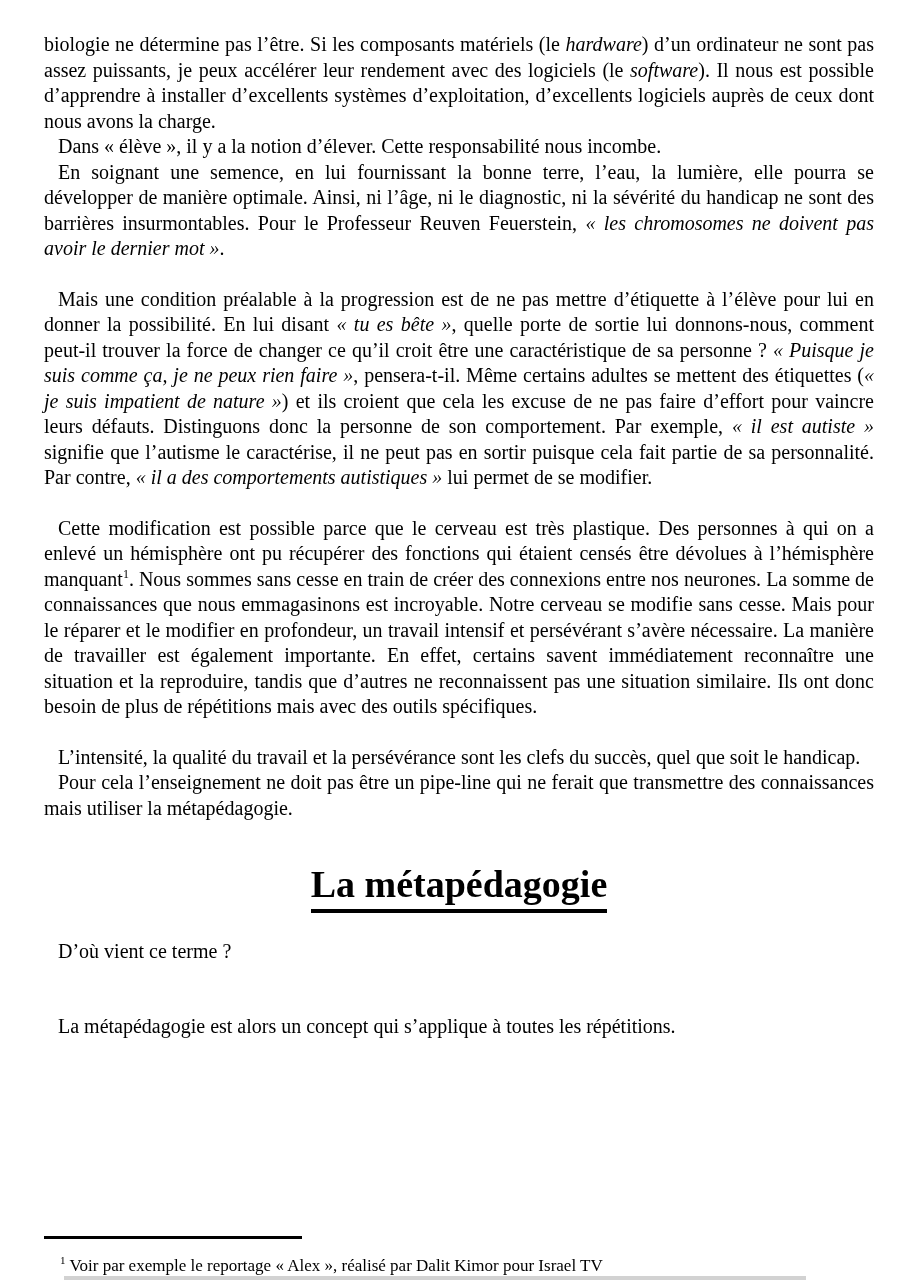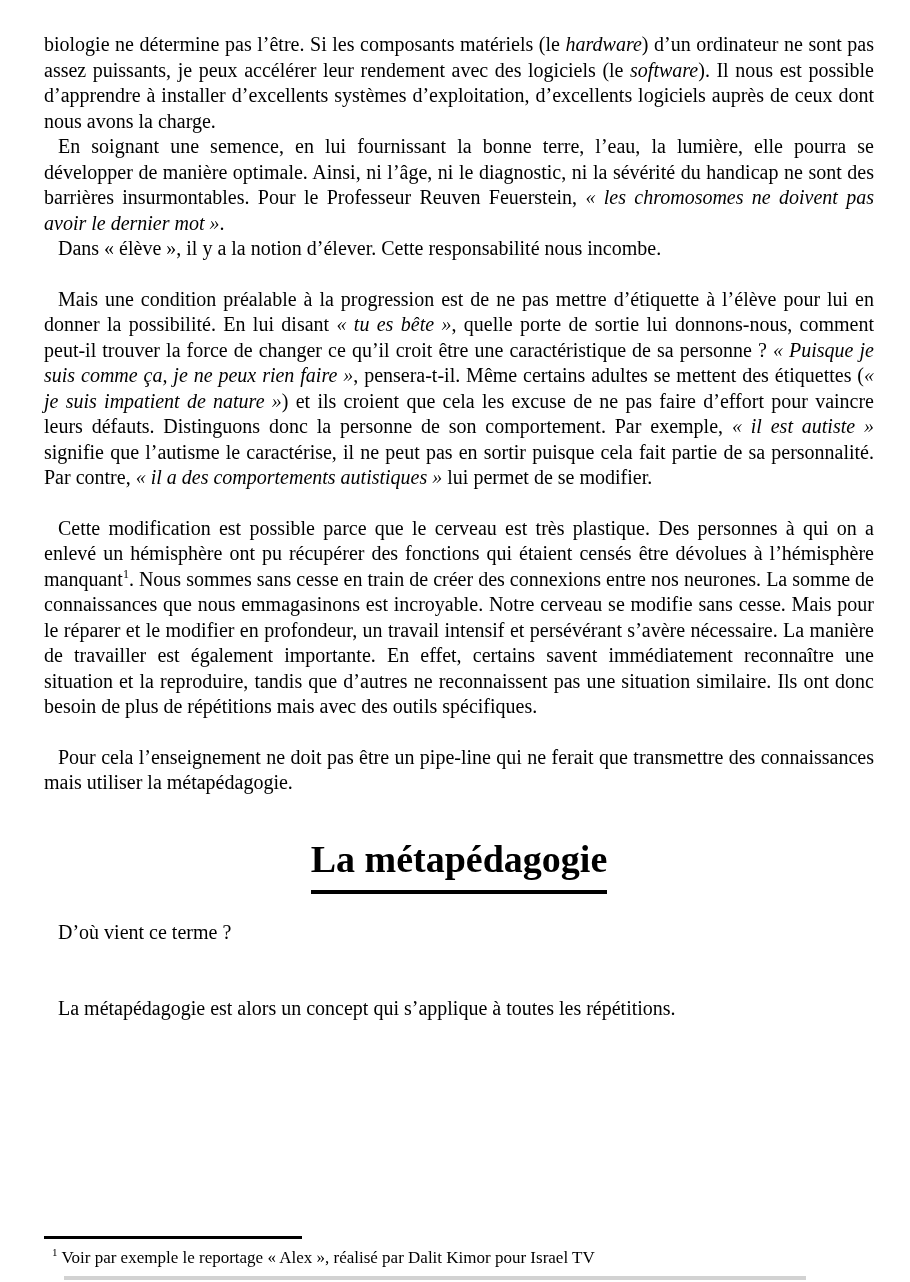--- a/index.html
+++ b/index.html
@@ -46,36 +46,36 @@
   h1.heading {
     margin: 42px 0 26px 0;
     text-align: center;
     font-size: 38px;
     font-weight: bold;
     line-height: 1.15;
   }
   h1.heading .underlined {
     display: inline-block;
     border-bottom: 4px solid #000;
-    padding-bottom: 9px;
+    padding-bottom: 2px;
   }
   .footnote-area {
     position: absolute;
     left: 44px;
     top: 1236px;
     width: 830px;
   }
   .footnote-rule {
     width: 258px;
     height: 3px;
     background: #000000;
     margin-bottom: 8px;
   }
   .footnote {
-    margin: 8px;
+    margin: 16px;
     font-size: 17px;
     line-height: 21px;
     text-align: left;
   }
   .footnote sup {
     font-size: 11px;
     line-height: 0;
     vertical-align: super;
   }
   .clipped-next-line {
@@ -88,27 +88,28 @@
     opacity: 0.75;
   }
 </style>
 </head>
 <body>
 
 <div class="page">
 
   <div class="content" id="content">
       <p class="para"><span>biologie ne détermine pas l’être. Si les composants matériels (le </span><i>hardware</i><span>) d’un ordinateur ne sont pas assez puissants, je peux accélérer leur rendement avec des logiciels (le </span><i>software</i><span>). Il nous est possible d’apprendre à installer d’excellents systèmes d’exploitation, d’excellents logiciels auprès de ceux dont nous avons la charge.</span></p>
+      <p class="para indent"><span>Dans « élève », il y a la notion d’élever. Cette responsabilité nous incombe.</span></p>
       <p class="para indent"><span>En soignant une semence, en lui fournissant la bonne terre, l’eau, la lumière, elle pourra se développer de manière optimale. Ainsi, ni l’âge, ni le diagnostic, ni la sévérité du handicap ne sont des barrières insurmontables. Pour le Professeur Reuven Feuerstein, </span><i>« les chromosomes ne doivent pas avoir le dernier mot »</i><span>.</span></p>
-      <p class="para indent"><span>Dans « élève », il y a la notion d’élever. Cette responsabilité nous incombe.</span></p>
       <div class="spacer"></div>
       <p class="para indent"><span>Mais une condition préalable à la progression est de ne pas mettre d’étiquette à l’élève pour lui en donner la possibilité. En lui disant </span><i>« tu es bête »</i><span>, quelle porte de sortie lui donnons-nous, comment peut-il trouver la force de changer ce qu’il croit être une caractéristique de sa personne ? </span><i>« Puisque je suis comme ça, je ne peux rien faire »</i><span>, pensera-t-il. Même certains adultes se mettent des étiquettes (</span><i>« je suis impatient de nature »</i><span>) et ils croient que cela les excuse de ne pas faire d’effort pour vaincre leurs défauts. Distinguons donc la personne de son comportement. Par exemple, </span><i>« il est autiste »</i><span> signifie que l’autisme le caractérise, il ne peut pas en sortir puisque cela fait partie de sa personnalité. Par contre, </span><i>« il a des comportements autistiques »</i><span> lui permet de se modifier.</span></p>
       <div class="spacer"></div>
       <p class="para indent"><span>Cette modification est possible parce que le cerveau est très plastique. Des personnes à qui on a enlevé un hémisphère ont pu récupérer des fonctions qui étaient censés être dévolues à l’hémisphère manquant</span><sup class="fnref">1</sup><span>. Nous sommes sans cesse en train de créer des connexions entre nos neurones. La somme de connaissances que nous emmagasinons est incroyable. Notre cerveau se modifie sans cesse. Mais pour le réparer et le modifier en profondeur, un travail intensif et persévérant s’avère nécessaire. La manière de travailler est également importante. En effet, certains savent immédiatement reconnaître une situation et la reproduire, tandis que d’autres ne reconnaissent pas une situation similaire. Ils ont donc besoin de plus de répétitions mais avec des outils spécifiques.</span></p>
       <div class="spacer"></div>
+      <p class="para indent"><span>L’intensité, la qualité du travail et la persévérance sont les clefs du succès, quel que soit le handicap.</span></p>
       <p class="para indent"><span>Pour cela l’enseignement ne doit pas être un pipe-line qui ne ferait que transmettre des connaissances mais utiliser la métapédagogie.</span></p>
       <h1 class="heading"><span class="underlined">La métapédagogie</span></h1>
       <p class="para indent"><span>D’où vient ce terme ?</span></p>
       <div class="spacer"></div>
       <div class="spacer"></div>
       <p class="para indent"><span>La métapédagogie est alors un concept qui s’applique à toutes les répétitions.</span></p>
     </div>
 
   <div class="footnote-area">
     <div class="footnote-rule"></div>

